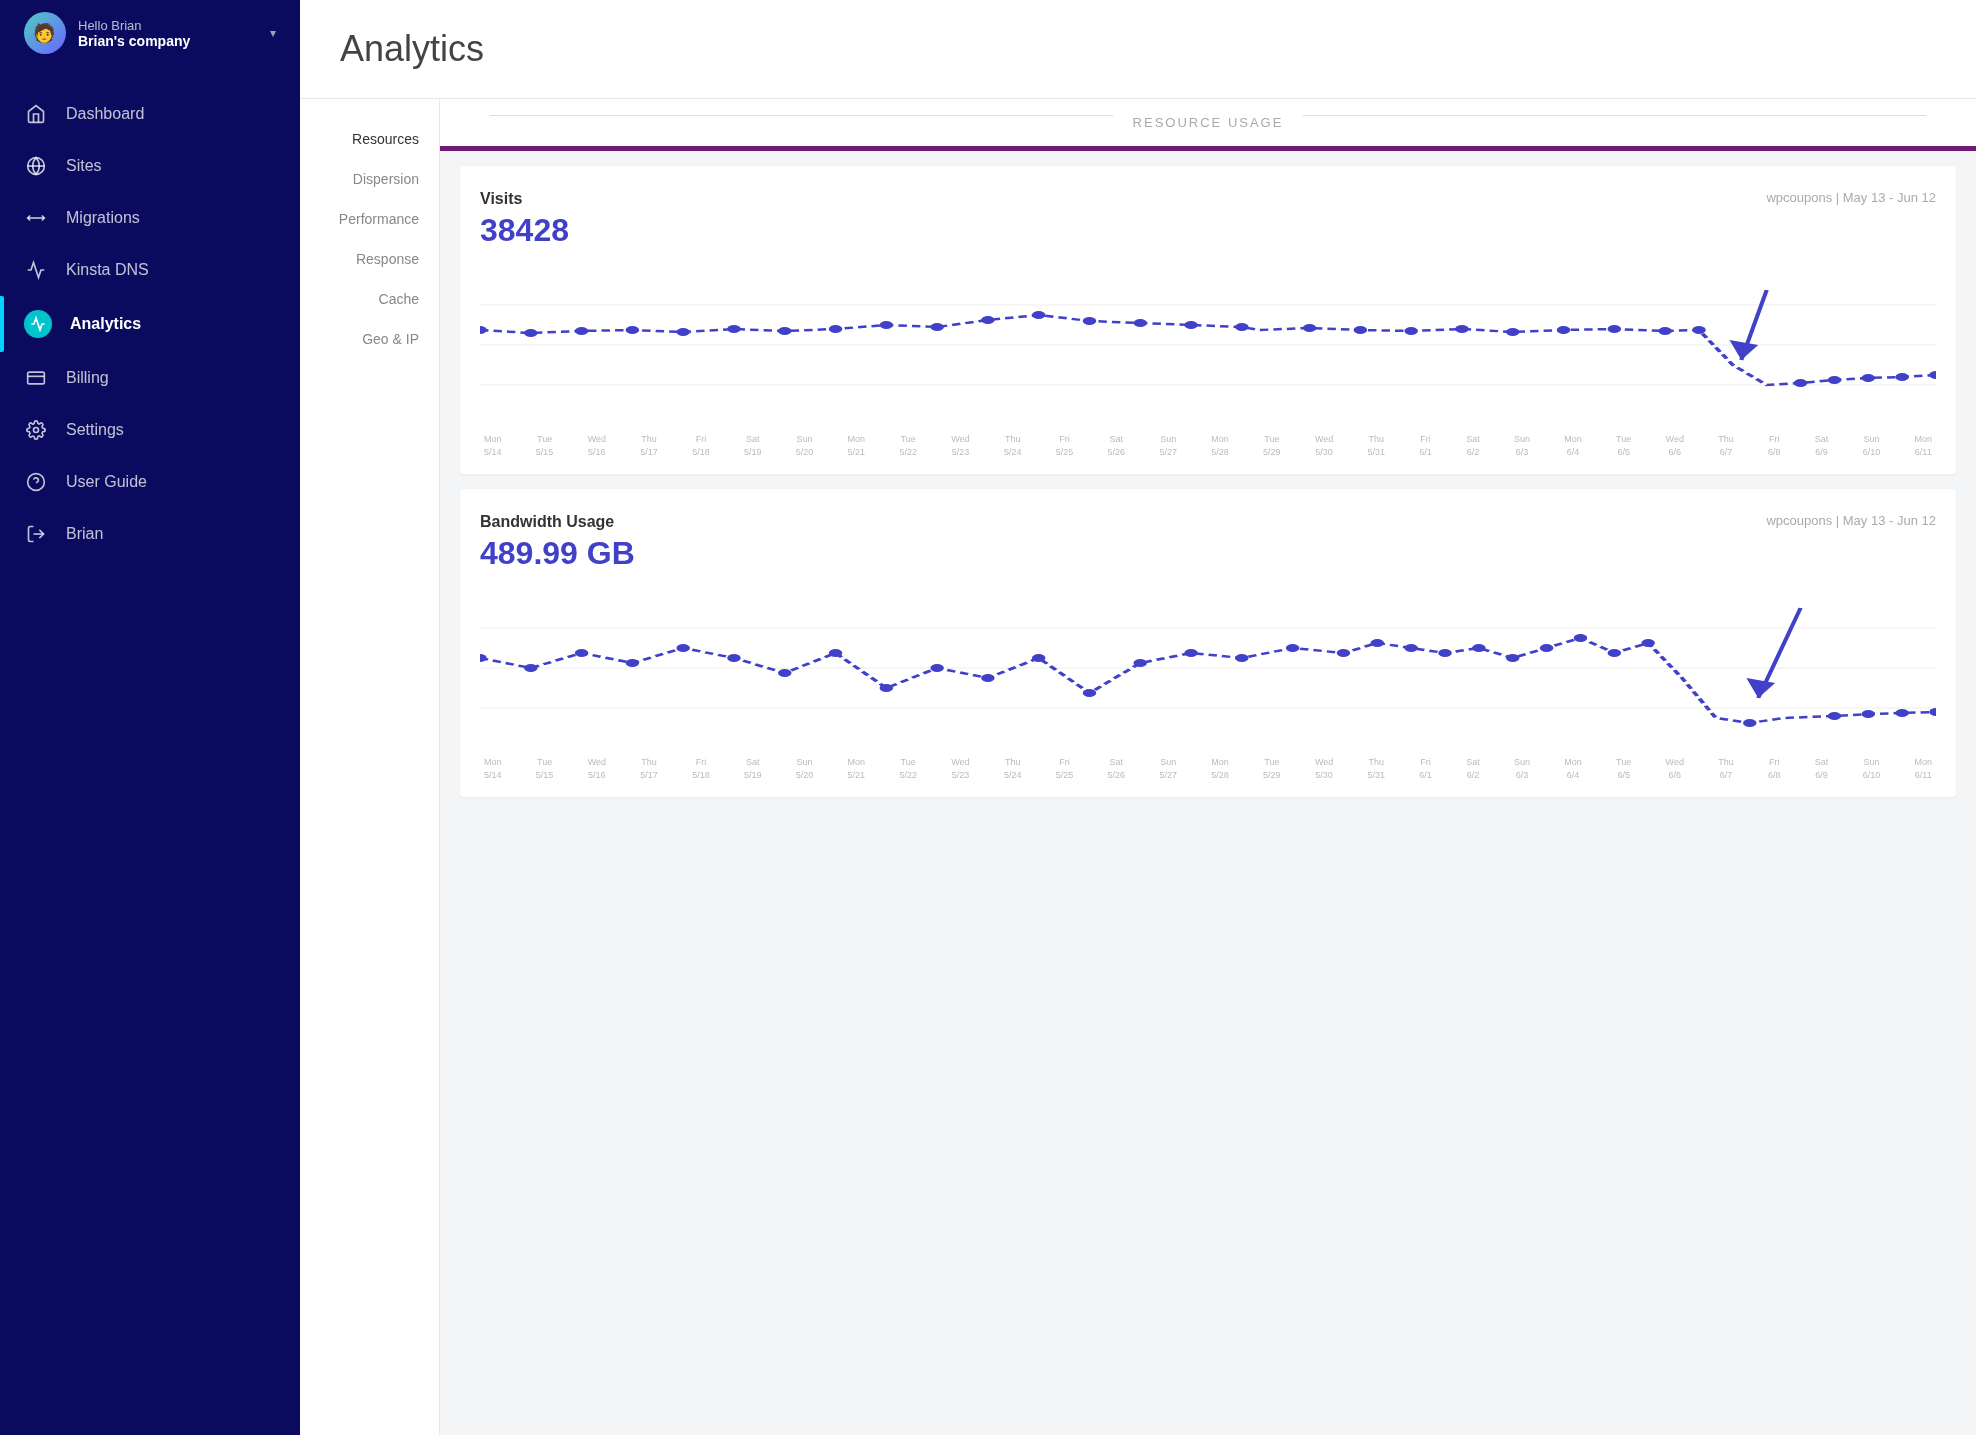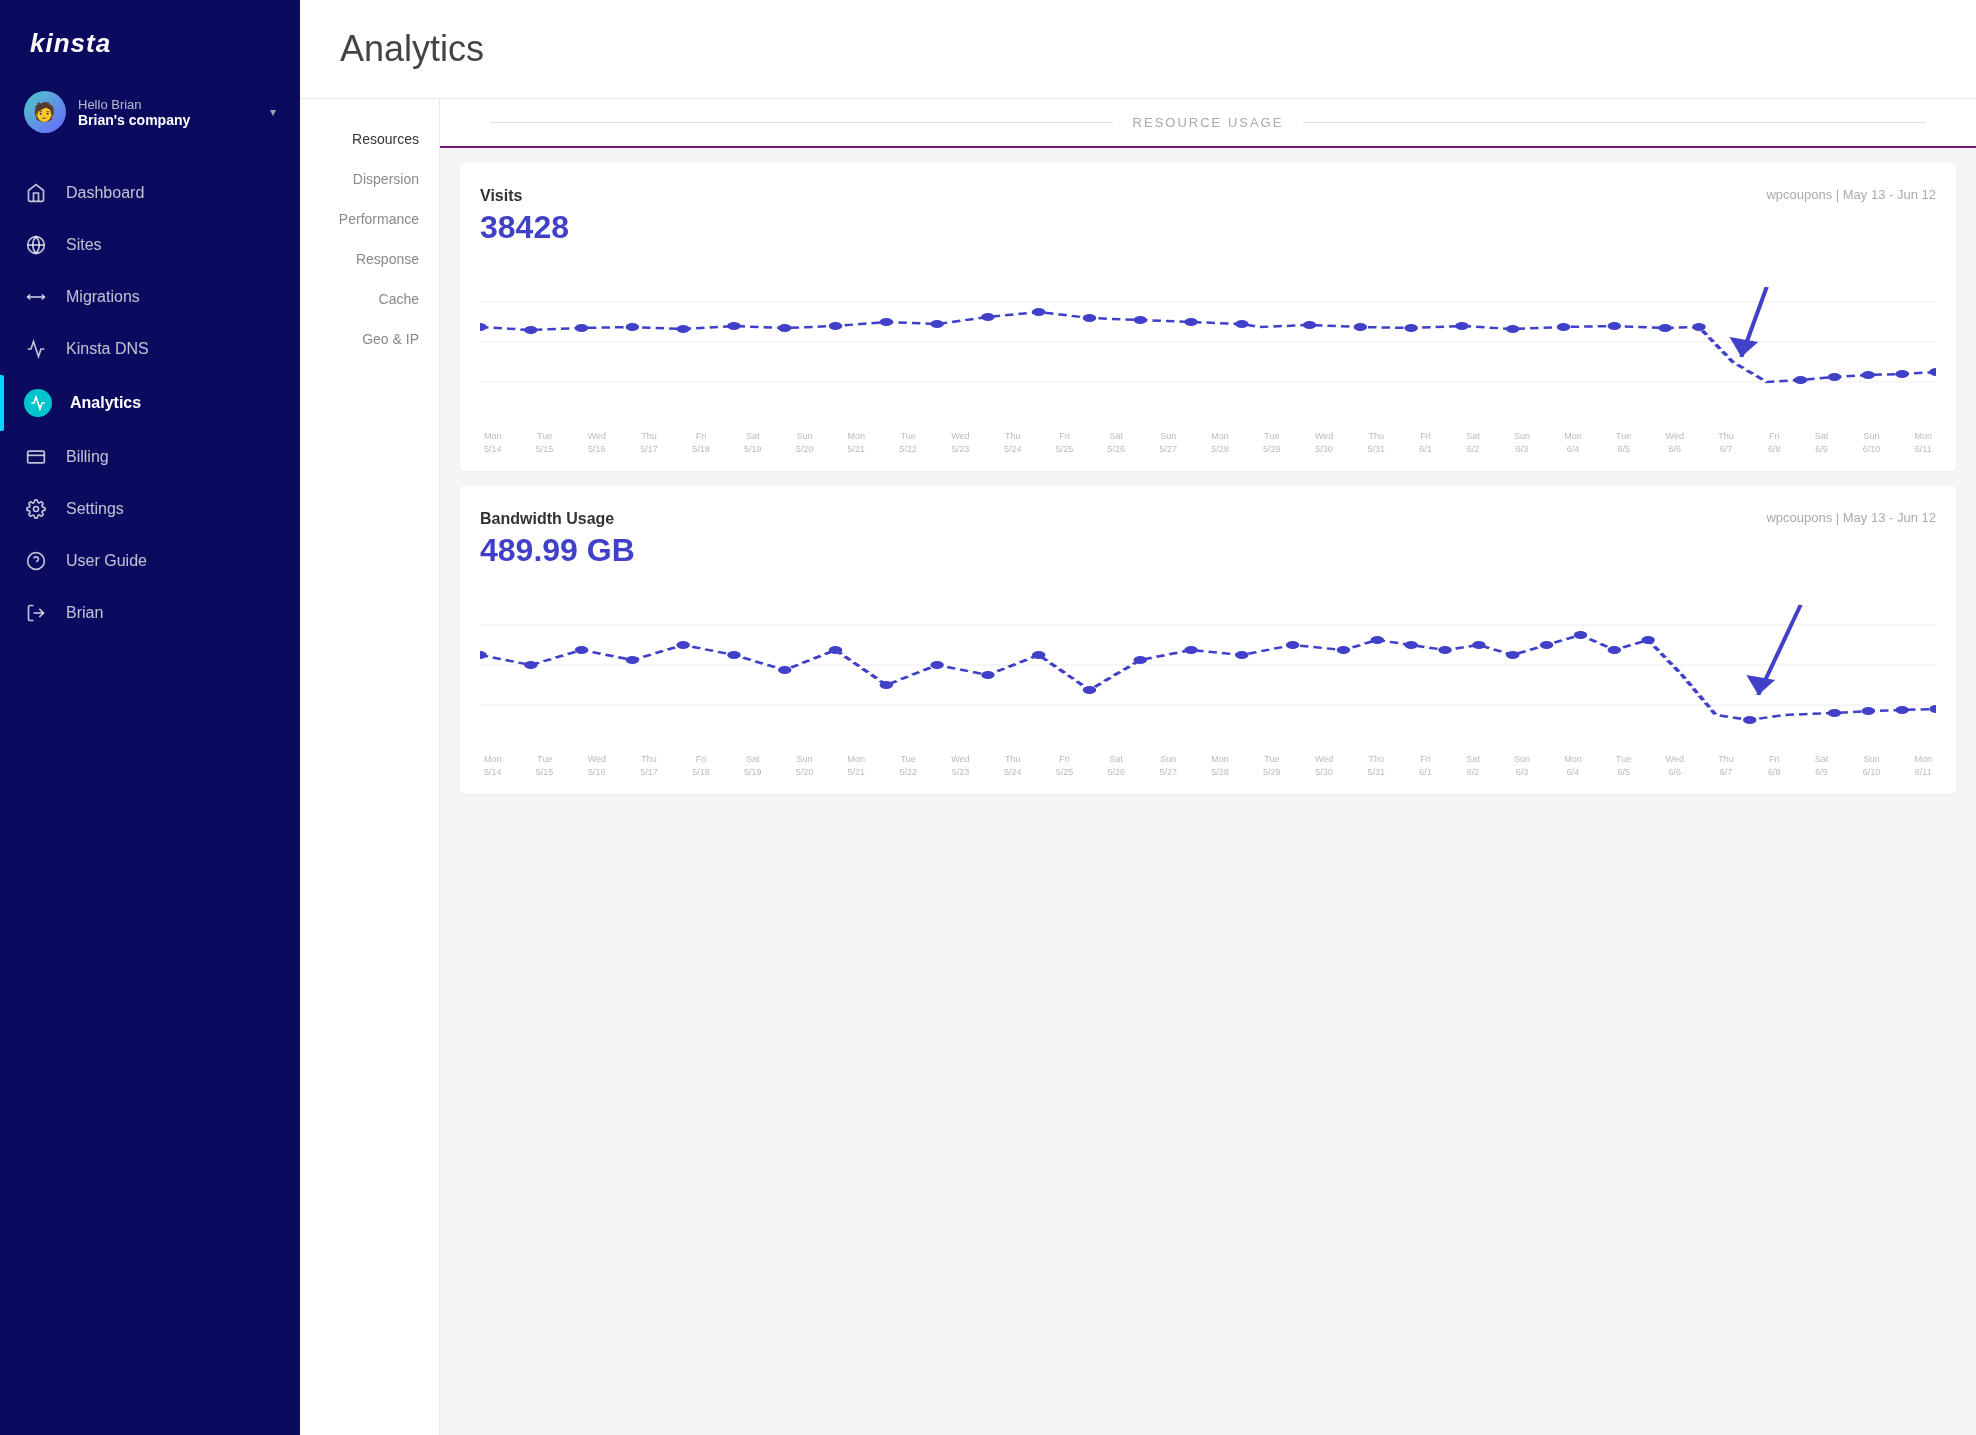--- a/index.html
+++ b/index.html
@@ -133,24 +133,24 @@
     
     .charts-area {
       flex: 1;
       overflow-y: auto;
       background: #f4f5f7;
     }
 
     
     .resource-header {
       display: flex;
-      align-items: center;
+      align-items: flex-start;
       padding: 16px 30px;
       background: white;
-      border-bottom: 2px solid #701a75;
+      border-bottom: 5px solid #701a75;
     }
     .resource-divider {
       flex: 1;
       height: 1px;
       background: #ddd;
       margin: 0 20px;
     }
     .resource-title {
       font-size: 13px;
       letter-spacing: 2px;
@@ -204,23 +204,20 @@
 
     svg.chart-svg {
       width: 100%;
       height: 100%;
     }
   </style>
 </head>
 <body>
 
 <div class="sidebar">
-  <div class="sidebar-logo">
-    <span>kinsta</span>
-  </div>
   <div class="sidebar-user">
     <div class="avatar">🧑</div>
     <div class="user-info">
       <div class="user-hello">Hello Brian</div>
       <div class="user-company">Brian's company</div>
     </div>
     <div class="chevron-icon">▾</div>
   </div>
 
   <nav class="nav-items">

